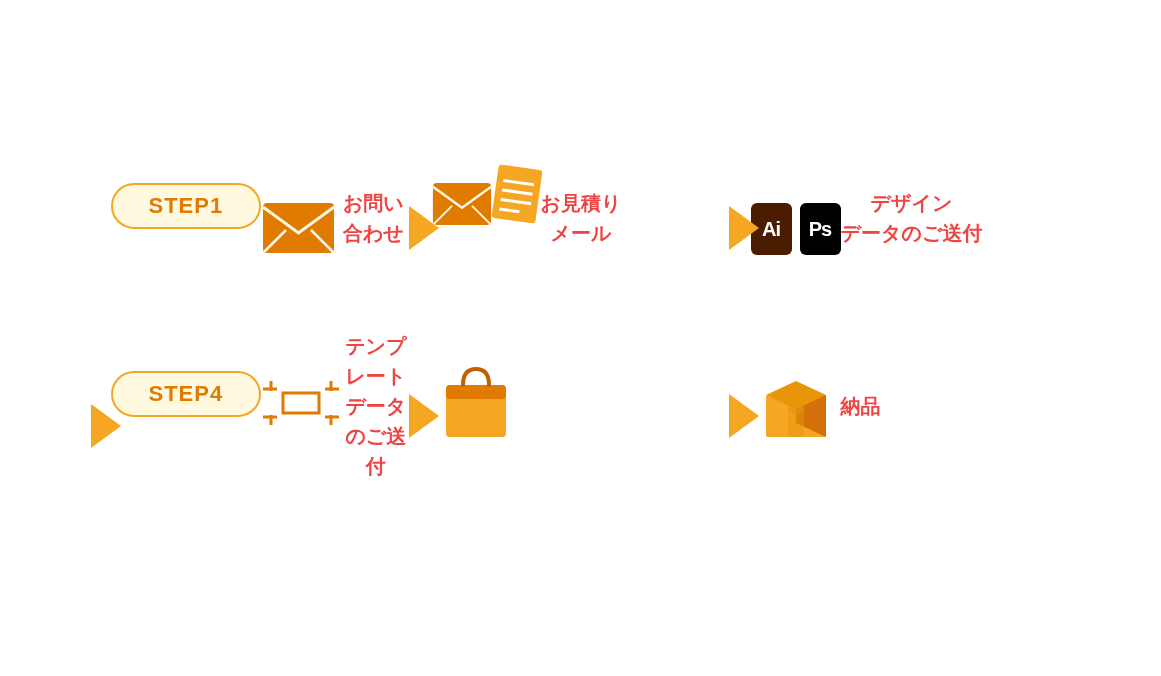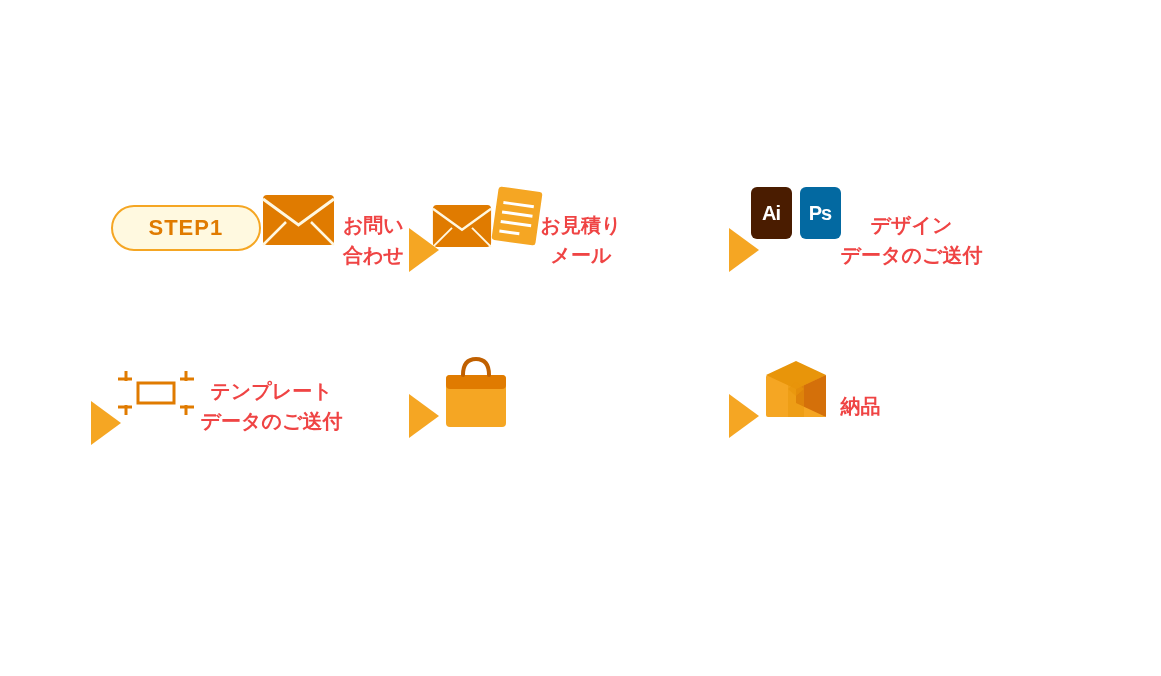--- a/index.html
+++ b/index.html
@@ -65,21 +65,21 @@
       border-top: 22px solid transparent;
       border-bottom: 22px solid transparent;
       border-left: 30px solid #f5a623;
     }
 
     .icon-area {
       width: 90px;
       height: 90px;
       display: flex;
       justify-content: center;
-      align-items: flex-start;
+      align-items: flex-end;
       margin-bottom: 16px;
     }
 
     .label {
       font-size: 20px;
       font-weight: bold;
       color: #ef4444;
       text-align: center;
       line-height: 1.5;
     }
@@ -103,21 +103,21 @@
       display: flex;
       justify-content: center;
       align-items: center;
       font-size: 20px;
       font-weight: bold;
       color: #fff;
       letter-spacing: -1px;
     }
 
     .sw-ai { background: #4a1c00; }
-    .sw-ps { background: #0369a1; }
+    .sw-ps { background: #000000; }
 
     
     .crop-icon svg {
       width: 80px;
       height: 80px;
     }
 
     
     .bag-icon svg {
       width: 70px;
@@ -186,20 +186,21 @@
       </div>
       <div class="label">デザイン<br>データのご送付</div>
     </div>
   </div>
 
   <div style="height:10px;"></div>
 
   <div class="row">
 
     <div class="cell" style="position:relative;">
+      <div class="step-badge">STEP4</div>
 
       <div class="arrow-left-edge"></div>
       <div class="icon-area crop-icon">
         <svg viewBox="0 0 80 80" xmlns="http://www.w3.org/2000/svg">
 
           <line x1="10" y1="18" x2="10" y2="28" stroke="#e07b00" stroke-width="3"></line>
           <line x1="2" y1="26" x2="16" y2="26" stroke="#e07b00" stroke-width="3"></line>
 
           <line x1="70" y1="18" x2="70" y2="28" stroke="#e07b00" stroke-width="3"></line>
           <line x1="64" y1="26" x2="78" y2="26" stroke="#e07b00" stroke-width="3"></line>

